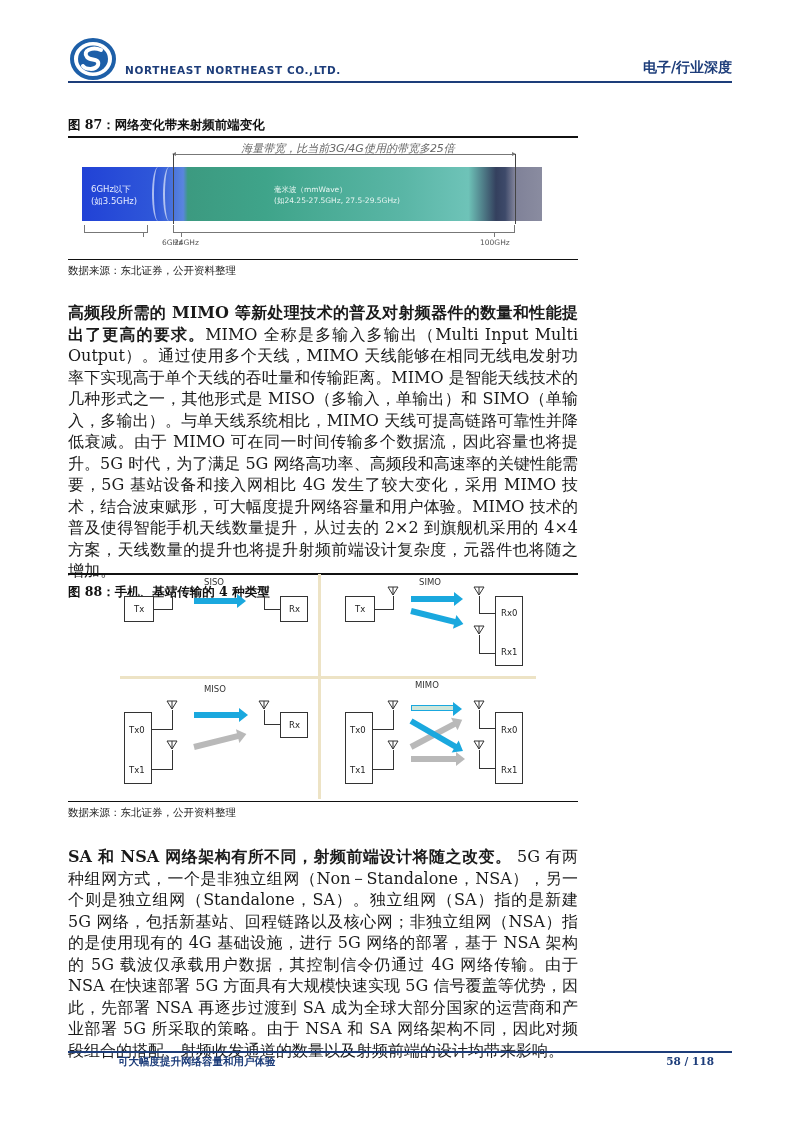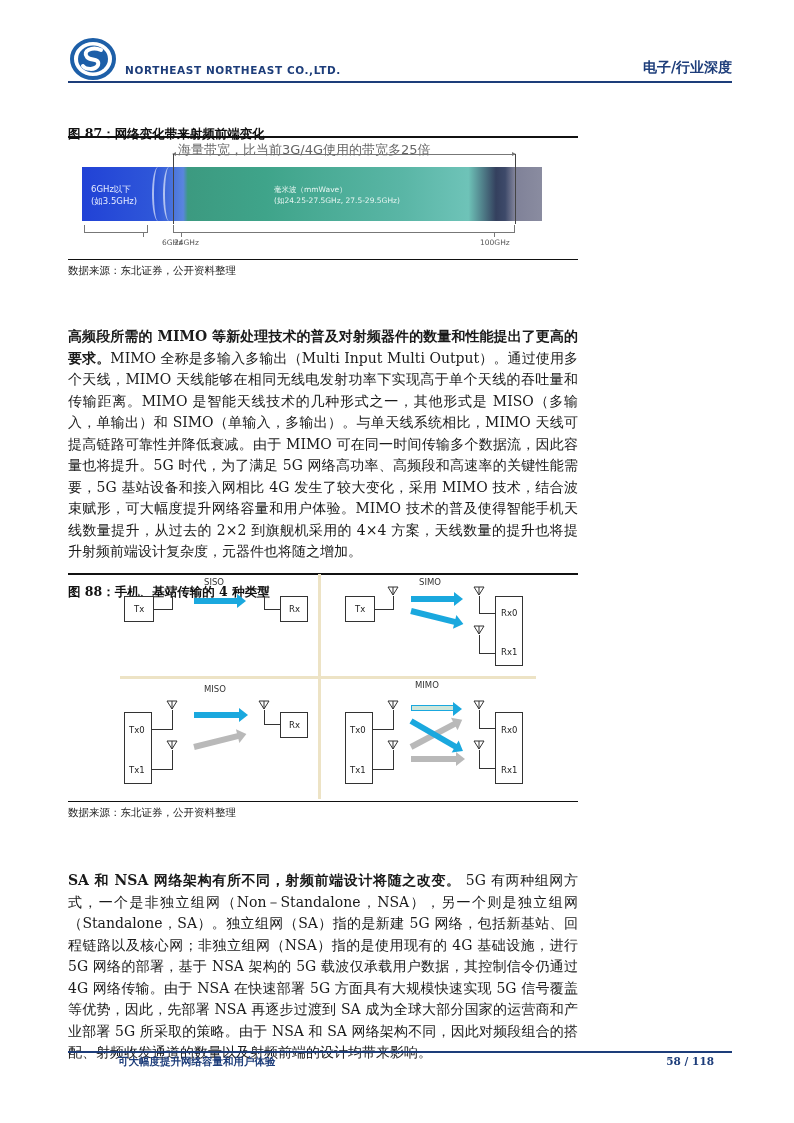--- a/index.html
+++ b/index.html
@@ -13,36 +13,36 @@
   .header-right { position:absolute; right:0; top:21px; font-size:14px; font-weight:bold; color:#1d3d7a; }
   .header-rule { position:absolute; left:68px; top:81px; width:664px; height:2px; background:#1d3d7a; }
 
   .fig-title { position:absolute; left:68px; font-size:12.5px; font-weight:bold; color:#111; }
   .fig-rule { position:absolute; left:68px; width:510px; height:1.5px; background:#111; }
   .src-rule { position:absolute; left:68px; width:510px; height:1px; background:#111; }
   .source { position:absolute; left:68px; font-size:10.5px; color:#222; }
 
   
   .fig87 { position:absolute; left:68px; top:137px; width:510px; height:120px; }
-  .bw-label { position:absolute; left:110px; top:4px; width:340px; text-align:left; font-family:"DejaVu Sans","Liberation Sans",sans-serif; font-size:13px; color:#666; }
+  .bw-label { position:absolute; left:110px; top:4px; width:340px; text-align:center; font-family:"DejaVu Sans","Liberation Sans",sans-serif; font-size:11px; color:#666;font-style:italic; }
   .bw-arrow { position:absolute; left:105px; top:17px; width:342px; height:1px; background:#777; }
   .bw-arrow::before, .bw-arrow::after { content:""; position:absolute; top:-2px; border-top:2.5px solid transparent; border-bottom:2.5px solid transparent; }
   .bw-arrow::before { left:-1px; border-right:4px solid #777; }
   .bw-arrow::after { right:-1px; border-left:4px solid #777; }
   .band { position:absolute; left:14px; top:30px; width:460px; height:54px; background:linear-gradient(90deg,#2142d6 0%,#2f57d9 16%,#5a85de 22%,#3c9a80 23%,#3fa48a 40%,#5ab6a6 70%,#6ec3b8 84%,#34405e 90%,#3e4a6a 92%,#7f8198 94%,#8a8ca0 100%); }
   .band-curve { position:absolute; top:30px; width:12px; height:54px; border-left:2px solid rgba(255,255,255,0.6); border-radius:50%; }
   .sub6 { position:absolute; left:23px; top:46px; font-family:"DejaVu Sans","Liberation Sans",sans-serif; font-size:8.5px; color:#e6ecff; line-height:12px; }
   .mmw { position:absolute; left:206px; top:47px; font-family:"DejaVu Sans","Liberation Sans",sans-serif; font-size:7.5px; color:#e6f5f1; line-height:11px; }
   .bracket { position:absolute; top:88px; height:8px; border-left:1px solid #777; border-right:1px solid #777; border-bottom:1px solid #777; }
   .tick { position:absolute; top:96px; width:1px; height:4px; background:#777; }
   .ticklbl { position:absolute; top:101px; font-family:"DejaVu Sans","Liberation Sans",sans-serif; font-size:7.5px; color:#555; }
   .vline { position:absolute; top:17px; width:1px; height:70px; background:#444; }
 
   
-  .para { position:absolute; left:68px; width:510px; font-size:14px; line-height:21.5px; text-align:justify; color:#1a1a1a;margin-top:24px; }
+  .para { position:absolute; left:68px; width:510px; font-size:16px; line-height:21.5px; text-align:justify; color:#1a1a1a; }
   .para b { font-weight:bold; }
 
   
   .fig88 { position:absolute; left:68px; top:574px; width:510px; height:225px; }
   .vdiv { position:absolute; left:250px; top:0; width:3px; height:225px; background:#ede3c5; }
   .hdiv { position:absolute; left:52px; top:102px; width:416px; height:3px; background:#ede3c5; }
   .panel { position:absolute; }
   .box { position:absolute; border:1px solid #333; background:#fff; font-family:"DejaVu Sans","Liberation Sans",sans-serif; font-size:8.5px; color:#222; }
   .box span { position:absolute; }
   .ant { position:absolute; width:12px; height:10px; }
@@ -66,21 +66,21 @@
   <svg class="logo" viewBox="0 0 46 42">
     <ellipse cx="23" cy="21" rx="21" ry="19" fill="none" stroke="#1d5fa8" stroke-width="4"></ellipse>
     <ellipse cx="23" cy="21" rx="15" ry="13.5" fill="#1d5fa8"></ellipse>
     <path d="M31 12 C22 8,12 13,17 19 C20 23,30 20,28 27 C25 33,15 31,13 28" fill="none" stroke="#fff" stroke-width="4" stroke-linecap="round"></path>
   </svg>
   <div class="brand-en">NORTHEAST NORTHEAST CO.,LTD.</div>
   <div class="header-right">电子/行业深度</div>
 </div>
 <div class="header-rule"></div>
 
-<div class="fig-title" style="top:126px;">图 87：网络变化带来射频前端变化</div>
+<div class="fig-title" style="top:117px;">图 87：网络变化带来射频前端变化</div>
 <div class="fig-rule" style="top:136px;"></div>
 
 <div class="fig87">
   <div class="bw-label">海量带宽，比当前3G/4G使用的带宽多25倍</div>
   <div class="bw-arrow"></div>
   <div class="band"></div>
   <div class="band-curve" style="left:84px;"></div>
   <div class="band-curve" style="left:95px;"></div>
   <div class="vline" style="left:105px;"></div>
   <div class="vline" style="left:447px;"></div>

